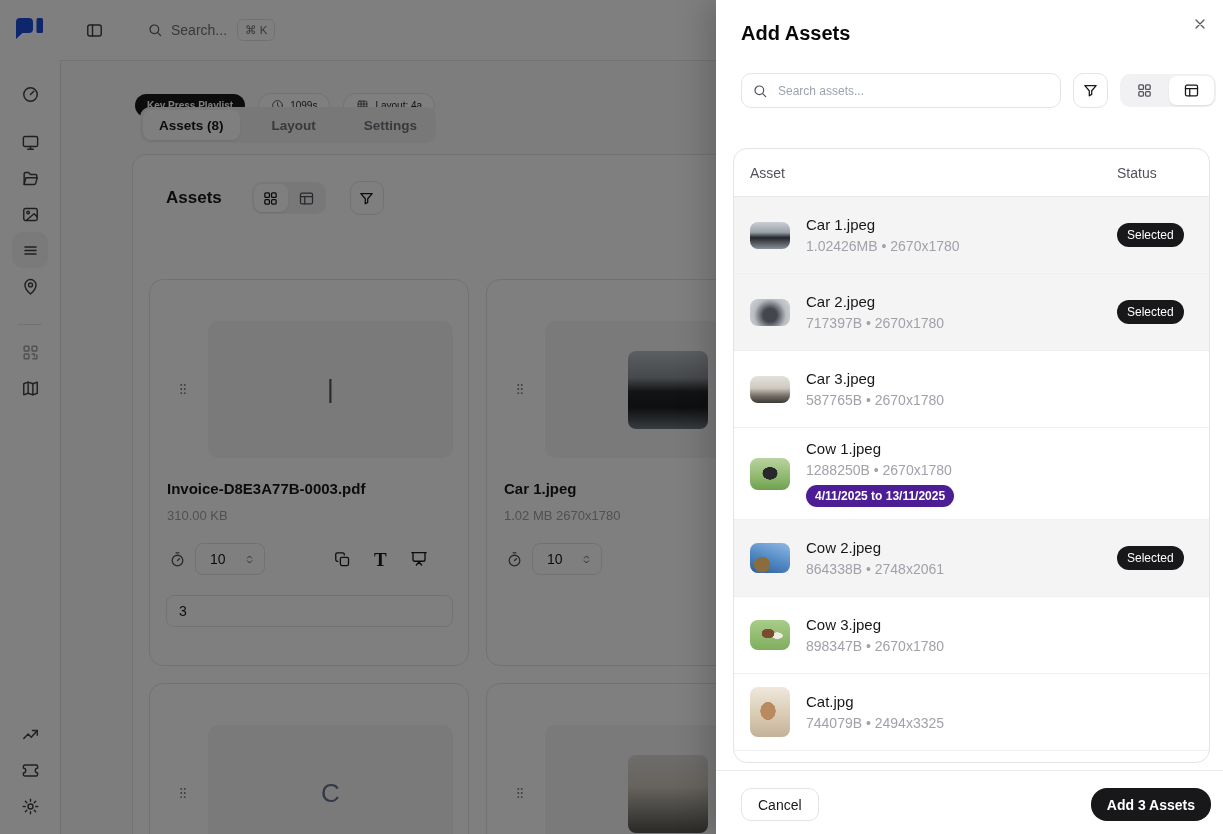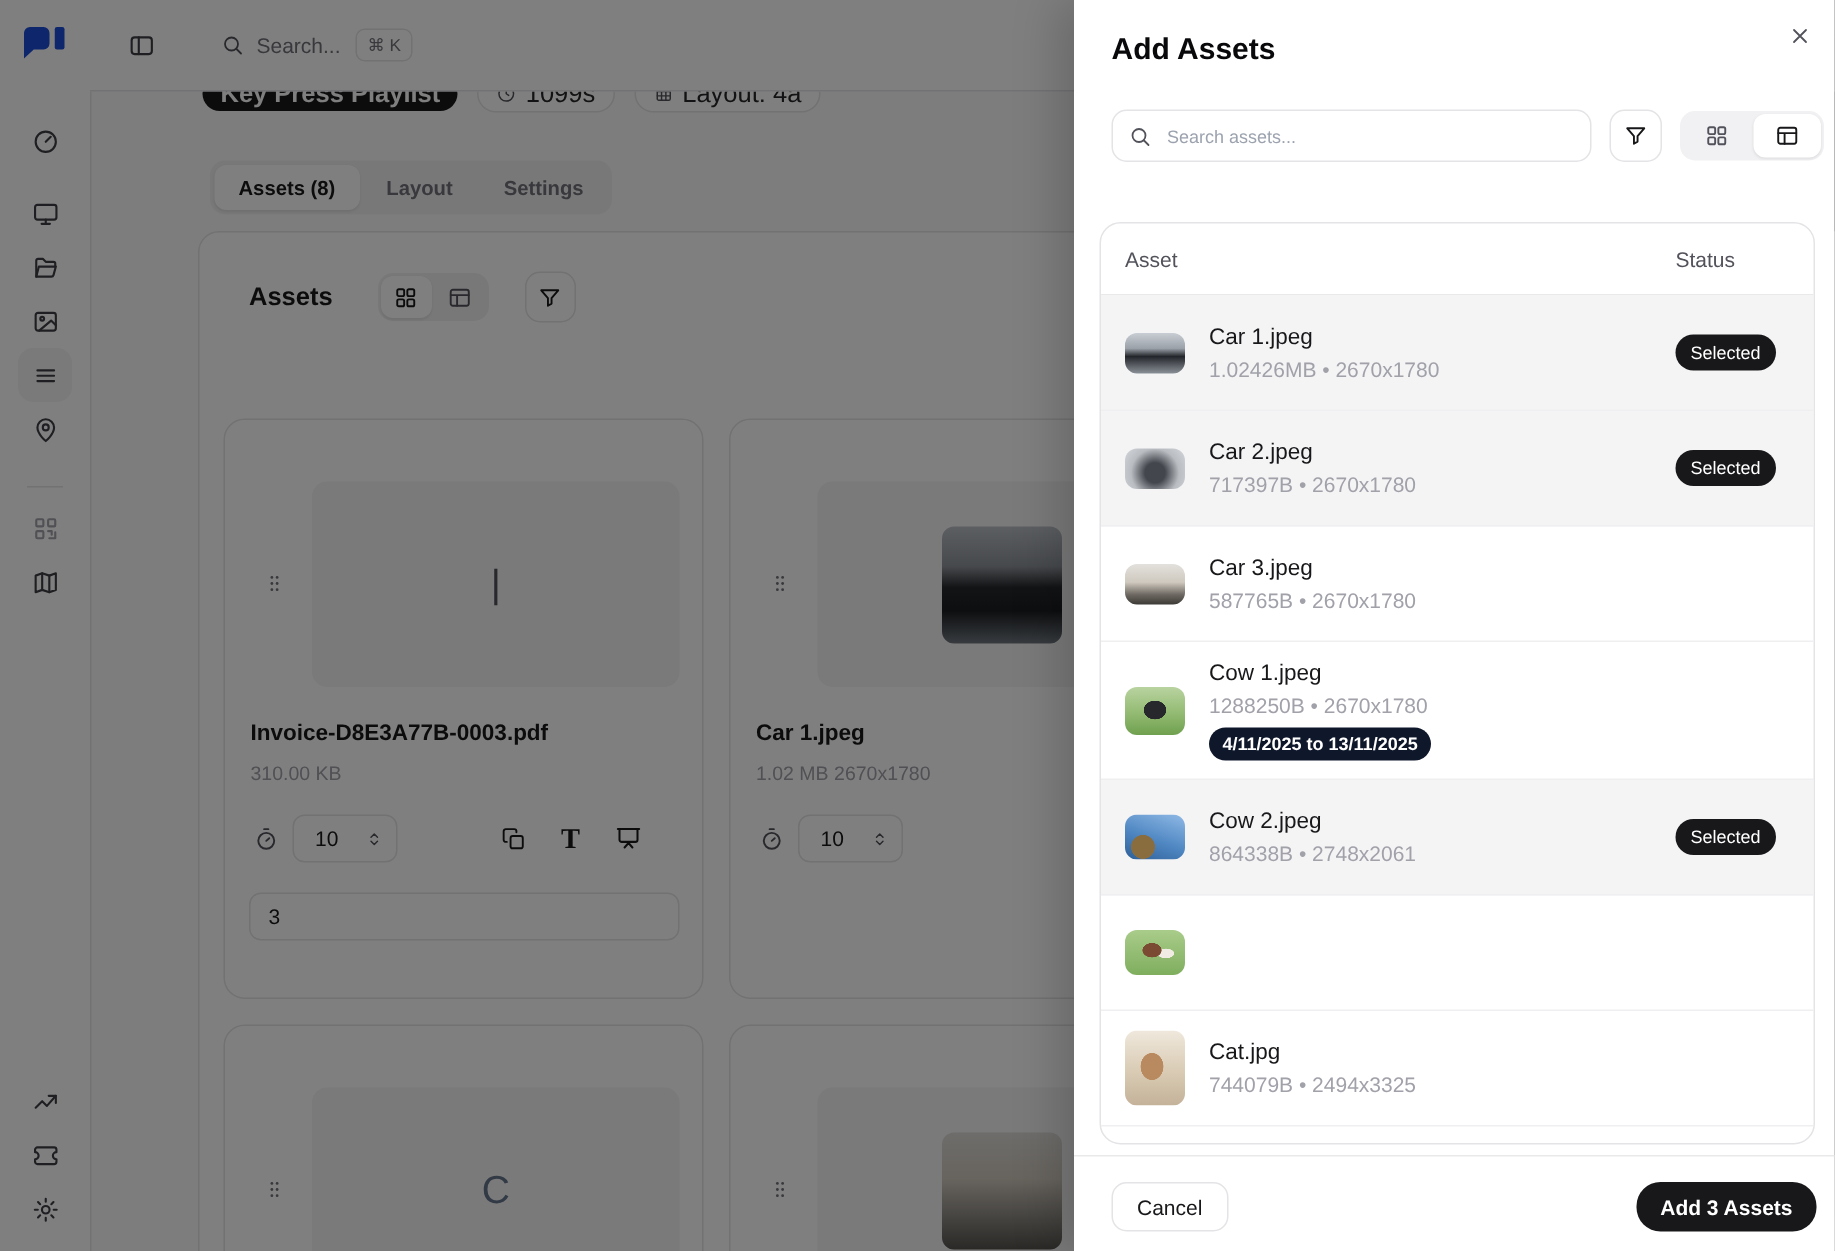--- a/index.html
+++ b/index.html
@@ -23,26 +23,26 @@
   .topbar{position:absolute;left:60px;top:0;right:0;height:60px;background:#fff;
           border-bottom:1px solid #e5e5e8;z-index:4;display:flex;align-items:center;}
   .tb-toggle{margin-left:20px;width:28px;height:28px;display:grid;place-items:center;border-radius:8px;}
   .tb-search{margin-left:39px;display:flex;align-items:center;gap:8px;}
   .tb-search-text{font-size:14px;color:#71717a;}
   .kbd{border:1px solid #e4e4e7;border-radius:6px;background:#fff;color:#71717a;
        font-size:11.5px;padding:3px 7px;margin-left:2px;}
 
   .pills{position:absolute;left:135px;top:50px;display:flex;gap:13px;align-items:center;z-index:1;}
   .pill{height:23px;display:flex;align-items:center;gap:6px;border-radius:999px;
-        font-size:17px;padding:0 12px;white-space:nowrap;}
+        font-size:10px;padding:0 12px;white-space:nowrap;margin-top:43px;}
   .pill.dark{background:#18181b;color:#fff;font-weight:600;}
   .pill.line{background:#fff;border:1px solid #e4e4e7;color:#27272a;font-weight:500;}
 
   .tabs{position:absolute;left:140px;top:107px;height:36px;background:#f1f1f3;border-radius:10px;
-        padding:3px;display:flex;align-items:flex-end;gap:2px;z-index:1;box-sizing:border-box;}
+        padding:3px;display:flex;align-items:flex-end;gap:16px;z-index:1;box-sizing:border-box;}
   .tab{padding:0 16px;height:30px;display:flex;align-items:center;font-size:13.5px;color:#71717a;
        border-radius:8px;white-space:nowrap;font-weight:bold;}
   .tab.active{background:#fff;color:#18181b;font-weight:600;box-shadow:0 1px 2px rgba(0,0,0,.08);}
 
   .content{position:absolute;left:132px;top:154px;width:1120px;height:720px;background:#fff;
            border:1px solid #e4e4e7;border-radius:14px;z-index:1;}
   .section-head{position:absolute;left:33px;top:26px;display:flex;align-items:center;}
   .section-title{font-size:17px;font-weight:700;color:#18181b;margin-right:30px;}
   .seg{background:#f1f1f3;border-radius:10px;padding:2px;display:flex;gap:2px;align-items:center;height:32px;box-sizing:border-box;}
   .seg-btn{width:34px;height:28px;display:grid;place-items:center;border-radius:8px;}
@@ -94,21 +94,21 @@
   .th{font-size:14px;color:#52525b;}
   .th.asset{flex:1;}
   .th.status{width:76px;}
   .trow{display:flex;align-items:center;min-height:77px;padding:0 16px;border-bottom:1px solid #efeff1;
         box-sizing:border-box;}
   .trow.sel{background:#f4f4f5;}
   .thumb{width:40px;border-radius:8px;flex:none;background:#e4e4e7;}
   .tinfo{flex:1;margin-left:16px;padding:12px 0;}
   .tname{font-size:15px;font-weight:500;color:#18181b;}
   .tmeta{font-size:14px;color:#a1a1aa;margin-top:5px;}
-  .date-badge{display:inline-block;margin-top:7px;background:#0f172a;color:#fff;font-size:12px;
+  .date-badge{display:inline-block;margin-top:7px;background:#4c1d95;color:#fff;font-size:12px;
               font-weight:700;padding:4px 9px;border-radius:999px;}
   .tstatus{width:76px;flex:none;}
   .sel-badge{display:inline-block;background:#18181b;color:#fff;font-size:12px;font-weight:500;
              padding:5px 10px;border-radius:999px;}
 
   .panel-footer{position:absolute;left:0;right:0;top:770px;height:68px;border-top:1px solid #e9e9eb;
                 background:#fff;display:flex;align-items:center;justify-content:space-between;
                 padding:0 12px 0 25px;box-sizing:border-box;}
   .btn-cancel{height:33px;padding:0 16px;border:1px solid #e4e4e7;border-radius:10px;background:#fff;
               font-size:14px;font-weight:500;color:#18181b;display:flex;align-items:center;
@@ -486,20 +486,25 @@
         <span class="tmeta" style="display:block">864338B • 2748x2061</span>
 
       </span>
       <span class="tstatus">
         <span class="sel-badge">Selected</span>
       </span>
     </div>
 
     <div class="trow">
       <span class="thumb" style="background: radial-gradient(at 45% 45%, rgb(122, 74, 50) 0px, rgb(122, 74, 50) 20%, transparent 21%), radial-gradient(at 68% 52%, rgb(240, 236, 228) 0px, rgb(240, 236, 228) 14%, transparent 15%), linear-gradient(rgb(169, 204, 138) 0%, rgb(127, 174, 94) 100%); height: 30px;"></span>
+      <span class="tinfo">
+        <span class="tname" style="display:block">Cow 3.jpeg</span>
+        <span class="tmeta" style="display:block">898347B • 2670x1780</span>
+
+      </span>
       <span class="tstatus">
         
       </span>
     </div>
 
     <div class="trow">
       <span class="thumb" style="background: radial-gradient(at 45% 48%, rgb(185, 138, 95) 0px, rgb(185, 138, 95) 24%, transparent 25%), linear-gradient(rgb(239, 232, 220) 0%, rgb(217, 203, 180) 55%, rgb(196, 178, 153) 100%); height: 50px;"></span>
       <span class="tinfo">
         <span class="tname" style="display:block">Cat.jpg</span>
         <span class="tmeta" style="display:block">744079B • 2494x3325</span>

